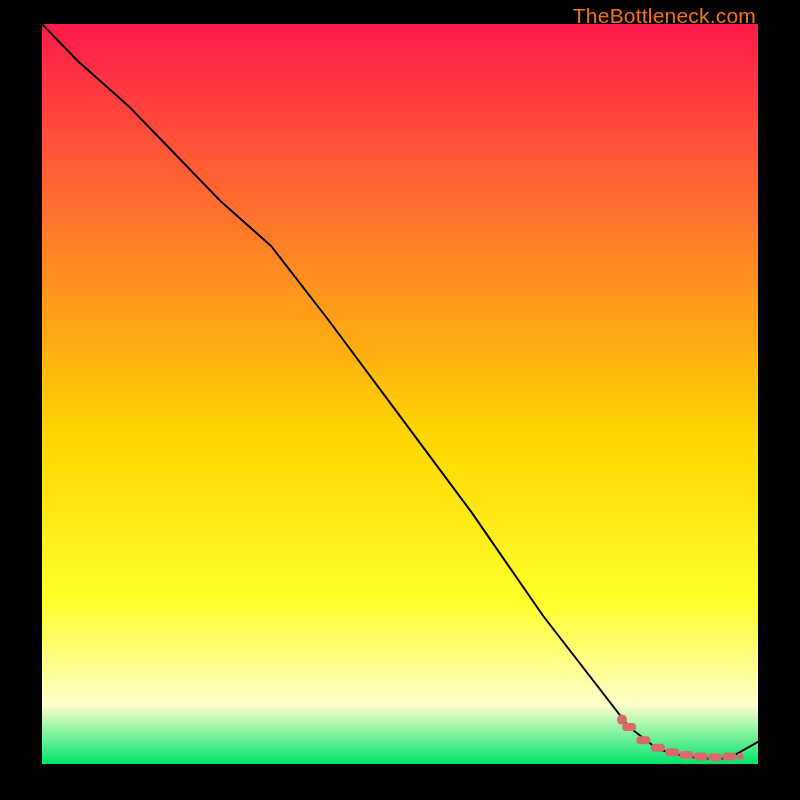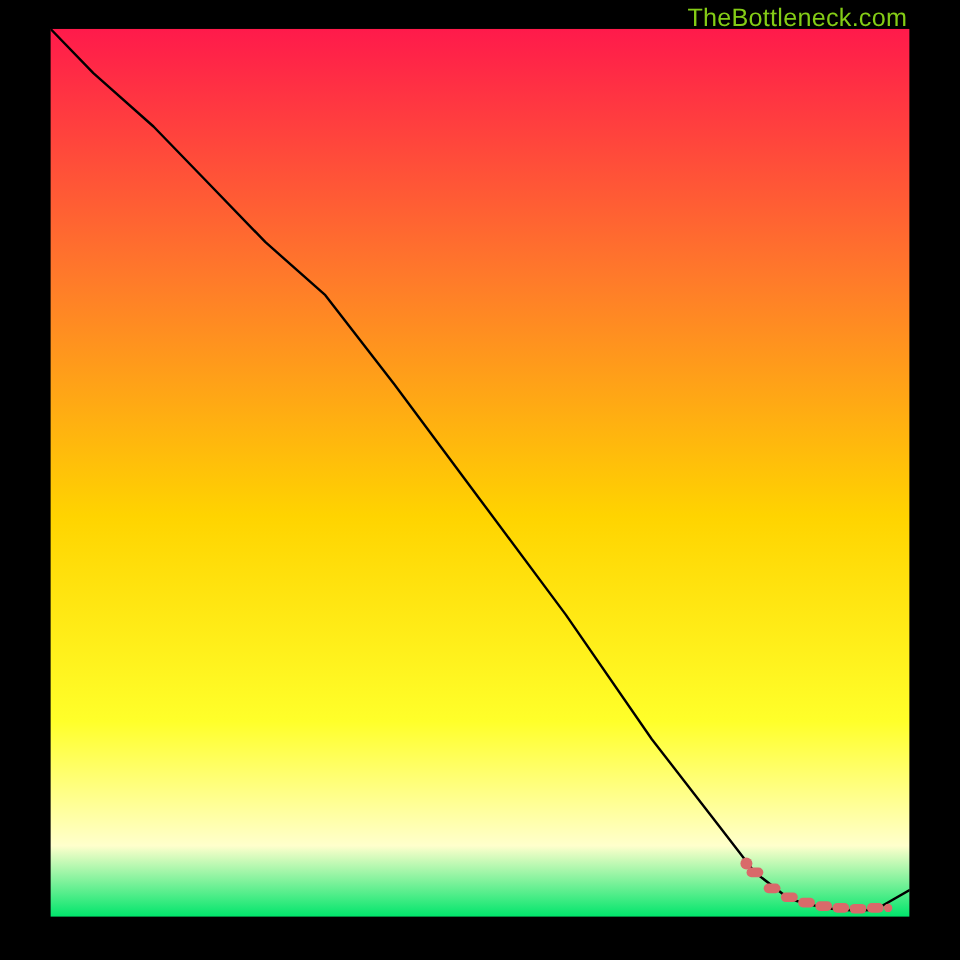--- a/index.html
+++ b/index.html
@@ -21,21 +21,21 @@
     position: absolute;
     left: 42px;
     top: 24px;
     width: 716px;
     height: 740px;
   }
   .watermark {
     position: absolute;
     top: 4px;
     right: 44px;
-    color: #84cc16;
+    color: #f97316;
     font-size: 21px;
     font-weight: 500;
     letter-spacing: 0.2px;
   }
   svg { display: block; }
 </style>
 </head>
 <body>
 
 <div class="frame">

